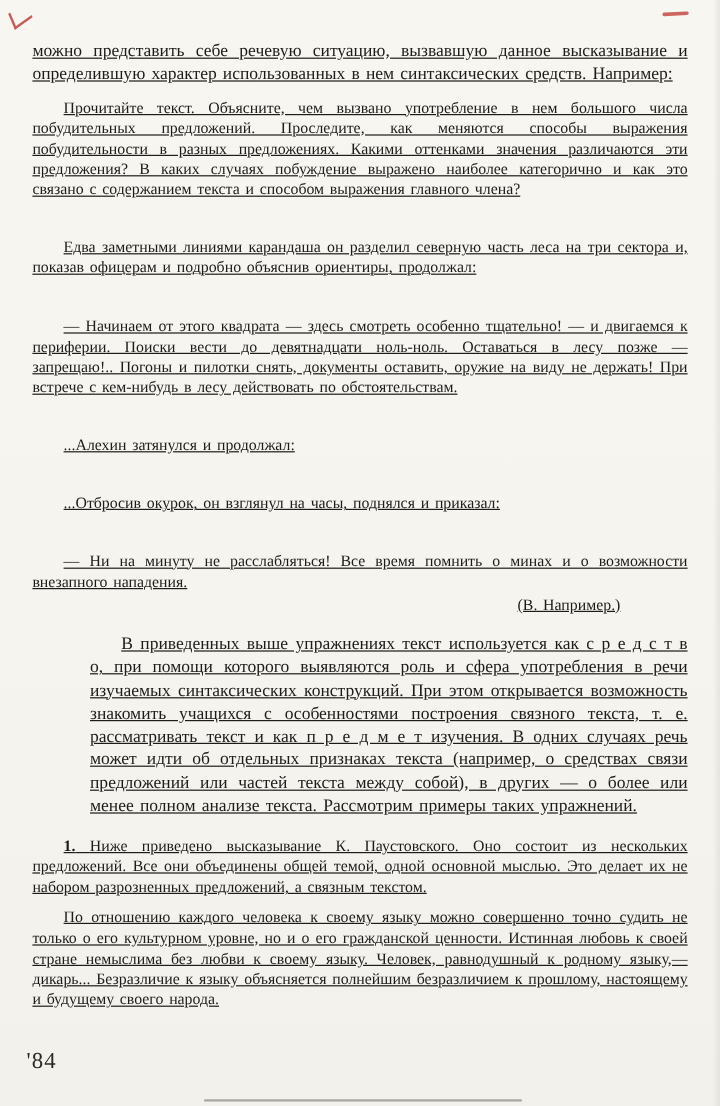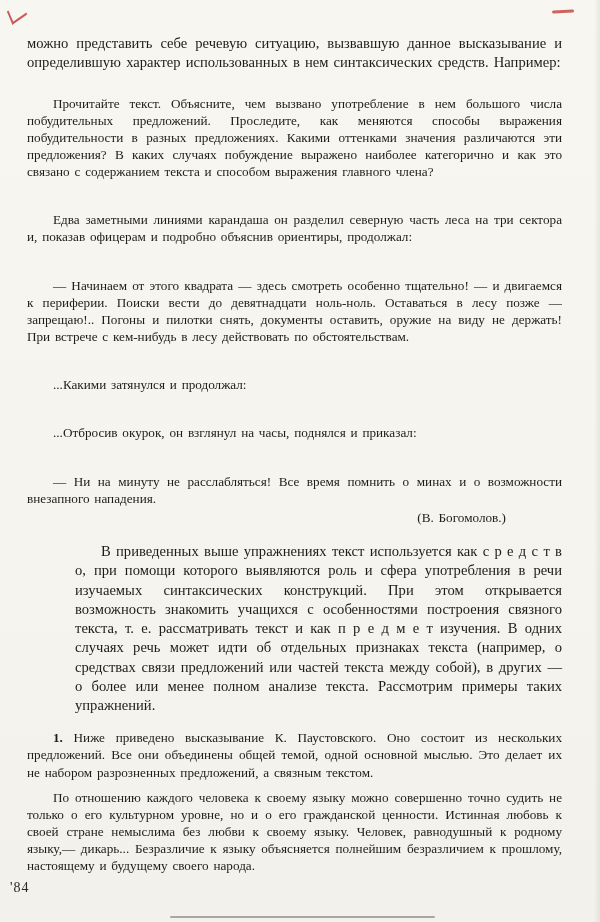--- a/index.html
+++ b/index.html
@@ -6,56 +6,57 @@
     margin: 0;
     padding: 0;
     background: #e9eae6;
   }
   .page {
     position: relative;
     width: 600px;
     height: 922px;
     box-sizing: border-box;
     background: linear-gradient(180deg, #f7f6f1 0%, #f5f4ef 55%, #f2f1ec 100%);
-    padding: 34px 38px 0 27px;
+    padding: 34px 27px 0 27px;
     font-family: "Liberation Serif", "DejaVu Serif", serif;
     color: #1d1c1a;
     overflow: hidden;
+    text-decoration: underline;
   }
   p {
     margin: 0;
     text-align: justify;
     word-spacing: 1.5px;
   }
   .main {
     font-size: 14.6px;
     line-height: 1.32;
   }
   .petit {
     font-size: 13.2px;
     line-height: 1.3;
   }
   .indent { text-indent: 26px; margin-top: 31px; }
   .noindent { text-indent: 0; }
-  .mt10 { margin-top: 22px; }
+  .mt10 { margin-top: 8px; }
   .mt8  { margin-top: 8px; }
   .mt6  { margin-top: 6px; }
   .mt14 { margin-top: 14px; }
   .mt16 { margin-top: 16px; margin-left: 48px; }
   .attribution {
     text-align: right;
     padding-right: 56px;
     margin-top: 2px;
   }
   .task-number { font-weight: bold; }
   .page-number {
     position: absolute;
-    left: 10px;
+    left: 22px;
     bottom: 26px;
-    font-size: 14px;
+    font-size: 19px;
     letter-spacing: 1px;
     color: #2a2926;
   }
   
   .mark-tl {
     position: absolute;
     top: 6px;
     left: 8px;
     width: 16px;
     height: 12px;
@@ -100,25 +101,25 @@
   <div class="mark-tl"></div>
   <div class="mark-tr"></div>
   <div class="right-edge-shade"></div>
 
   <p class="main noindent">можно представить себе речевую ситуацию, вызвавшую данное высказывание и определившую характер использованных в нем синтаксических средств. Например:</p>
 
   <p class="petit indent mt10">Прочитайте текст. Объясните, чем вызвано употребление в нем большого числа побудительных предложений. Проследите, как меняются способы выражения побудительности в разных предложениях. Какими оттенками значения различаются эти предложения? В каких случаях побуждение выражено наиболее категорично и как это связано с содержанием текста и способом выражения главного члена?</p>
 
   <p class="petit indent">Едва заметными линиями карандаша он разделил северную часть леса на три сектора и, показав офицерам и подробно объяснив ориентиры, продолжал:</p>
   <p class="petit indent">— Начинаем от этого квадрата — здесь смотреть особенно тщательно! — и двигаемся к периферии. Поиски вести до девятнадцати ноль-ноль. Оставаться в лесу позже — запрещаю!.. Погоны и пилотки снять, документы оставить, оружие на виду не держать! При встрече с кем-нибудь в лесу действовать по обстоятельствам.</p>
-  <p class="petit indent">...Какими затянулся и продолжал:</p>
+  <p class="petit indent">...Алехин затянулся и продолжал:</p>
   <p class="petit indent">...Отбросив окурок, он взглянул на часы, поднялся и приказал:</p>
   <p class="petit indent">— Ни на минуту не расслабляться! Все время помнить о минах и о возможности внезапного нападения.</p>
 
-  <p class="petit attribution">(В. Богомолов.)</p>
+  <p class="petit attribution">(В. Например.)</p>
 
   <p class="main indent mt16">В приведенных выше упражнениях текст используется как с р е д с т в о, при помощи которого выявляются роль и сфера употребления в речи изучаемых синтаксических конструкций. При этом открывается возможность знакомить учащихся с особенностями построения связного текста, т. е. рассматривать текст и как п р е д м е т изучения. В одних случаях речь может идти об отдельных признаках текста (например, о средствах связи предложений или частей текста между собой), в других — о более или менее полном анализе текста. Рассмотрим примеры таких упражнений.</p>
 
   <p class="petit indent mt14"><span class="task-number">1.</span> <span>Ниже приведено высказывание К. Паустовского. Оно состоит из нескольких предложений. Все они объединены общей темой, одной основной мыслью. Это делает их не набором разрозненных предложений, а связным текстом.</span></p>
 
   <p class="petit indent mt8">По отношению каждого человека к своему языку можно совершенно точно судить не только о его культурном уровне, но и о его гражданской ценности. Истинная любовь к своей стране немыслима без любви к своему языку. Человек, равнодушный к родному языку,— дикарь... Безразличие к языку объясняется полнейшим безразличием к прошлому, настоящему и будущему своего народа.</p>
 
   <div class="page-number">'84</div>
   <div class="bottom-smudge"></div>
 </div>

